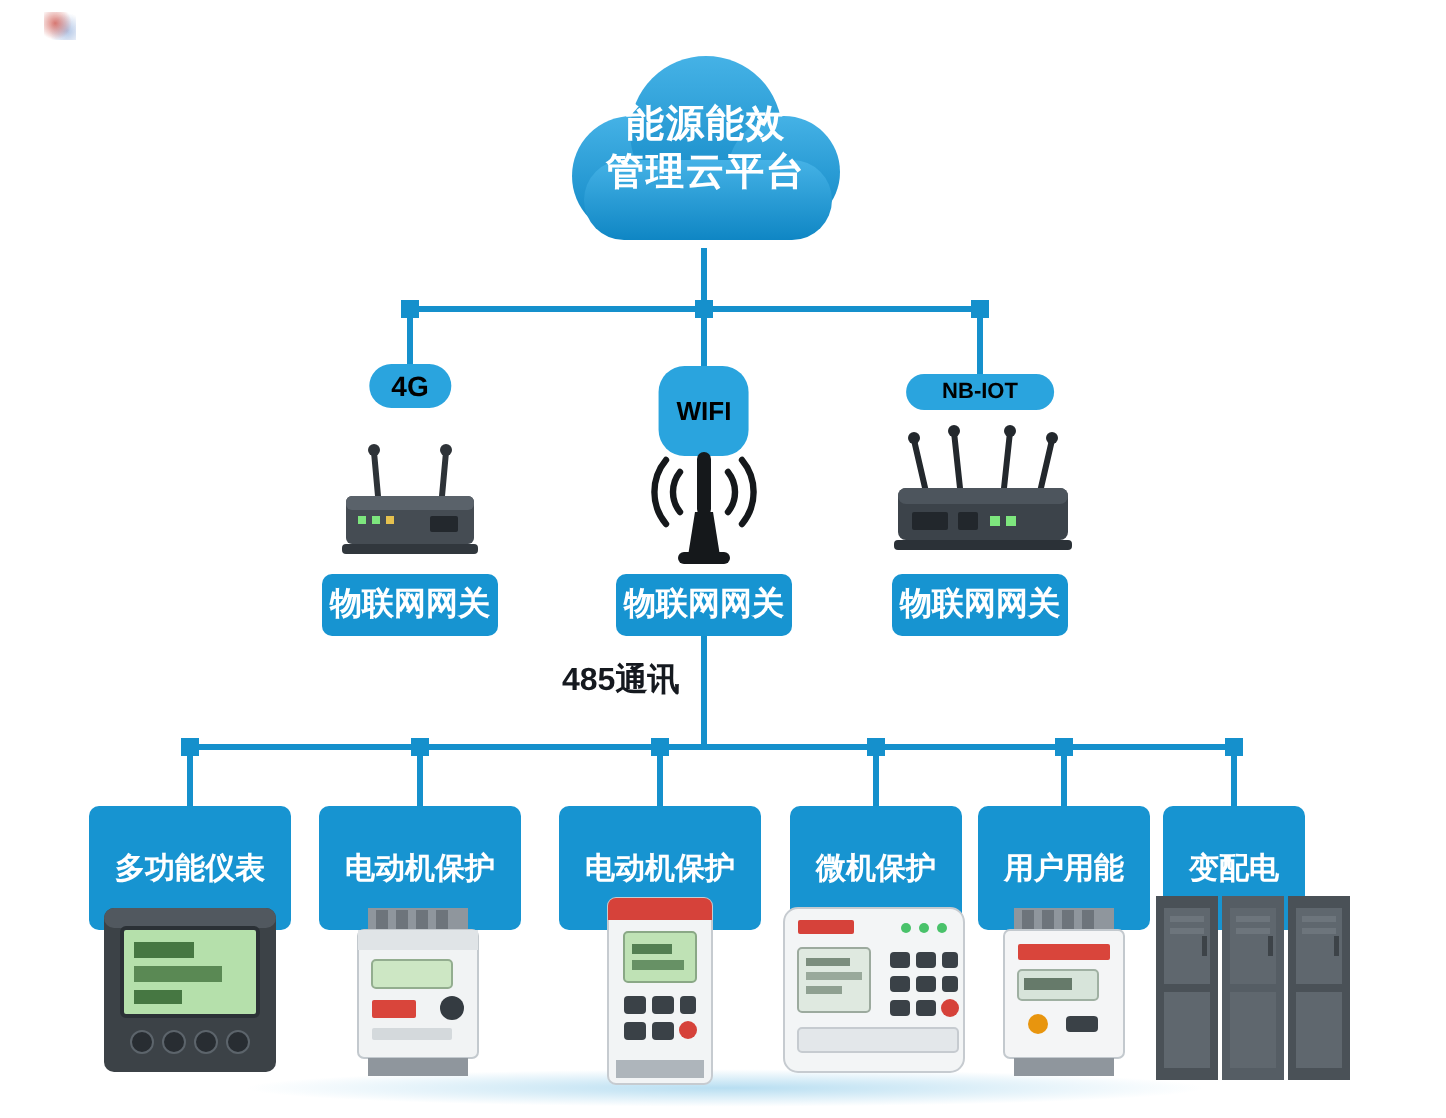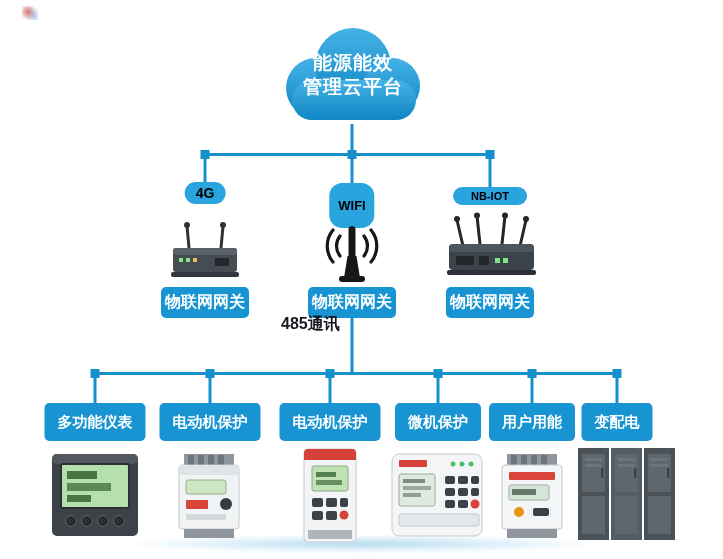--- a/index.html
+++ b/index.html
@@ -27,24 +27,24 @@
   .badge{position:absolute;transform:translateX(-50%);background:var(--c-badge,#2aa4de);color:#000000;
     font-weight:bold;border-radius:13px;white-space:nowrap;}
   .badge-4g{left:205px;top:182px;font-size:14px;padding:3px 11px;}
   .badge-wifi{left:352px;top:183px;font-size:13px;padding:15px 9px;}
   .badge-nbiot{left:490px;top:187px;font-size:11px;padding:3px 18px;}
 
   .plabel{position:absolute;transform:translateX(-50%);background:var(--c-label,#1794d1);color:#fff;
     font-weight:bold;border-radius:5px;white-space:nowrap;display:flex;align-items:center;justify-content:center;}
   .gw{top:287px;height:31px;font-size:16px;padding:0 4px;}
   .gw1{left:205px}.gw2{left:352px}.gw3{left:490px}
-  .dev{top:403px;height:30px;font-size:15px;padding:4px 13px;}
+  .dev{top:403px;height:30px;font-size:15px;padding:16px 13px;}
   .dev1{left:95px}.dev2{left:210px}.dev3{left:330px}.dev4{left:438px}.dev5{left:532px}.dev6{left:617px}
 
-  .bus-text{position:absolute;left:281px;top:314px;font-size:16px;font-weight:bold;color:var(--c-bus_text,#15191f);}
+  .bus-text{position:absolute;left:281px;top:330px;font-size:16px;font-weight:bold;color:var(--c-bus_text,#15191f);}
 
   
   .art{position:absolute;}
   .art-r4g{left:163px;top:220px;width:84px;height:64px;}
   .art-wifi{left:324px;top:220px;width:56px;height:64px;}
   .art-nbiot{left:443px;top:212px;width:97px;height:72px;}
   .art-m1{left:49px;top:446px;width:92px;height:94px;}
   .art-m2{left:170px;top:452px;width:78px;height:88px;}
   .art-m3{left:297px;top:446px;width:66px;height:100px;}
   .art-m4{left:389px;top:448px;width:96px;height:92px;}

